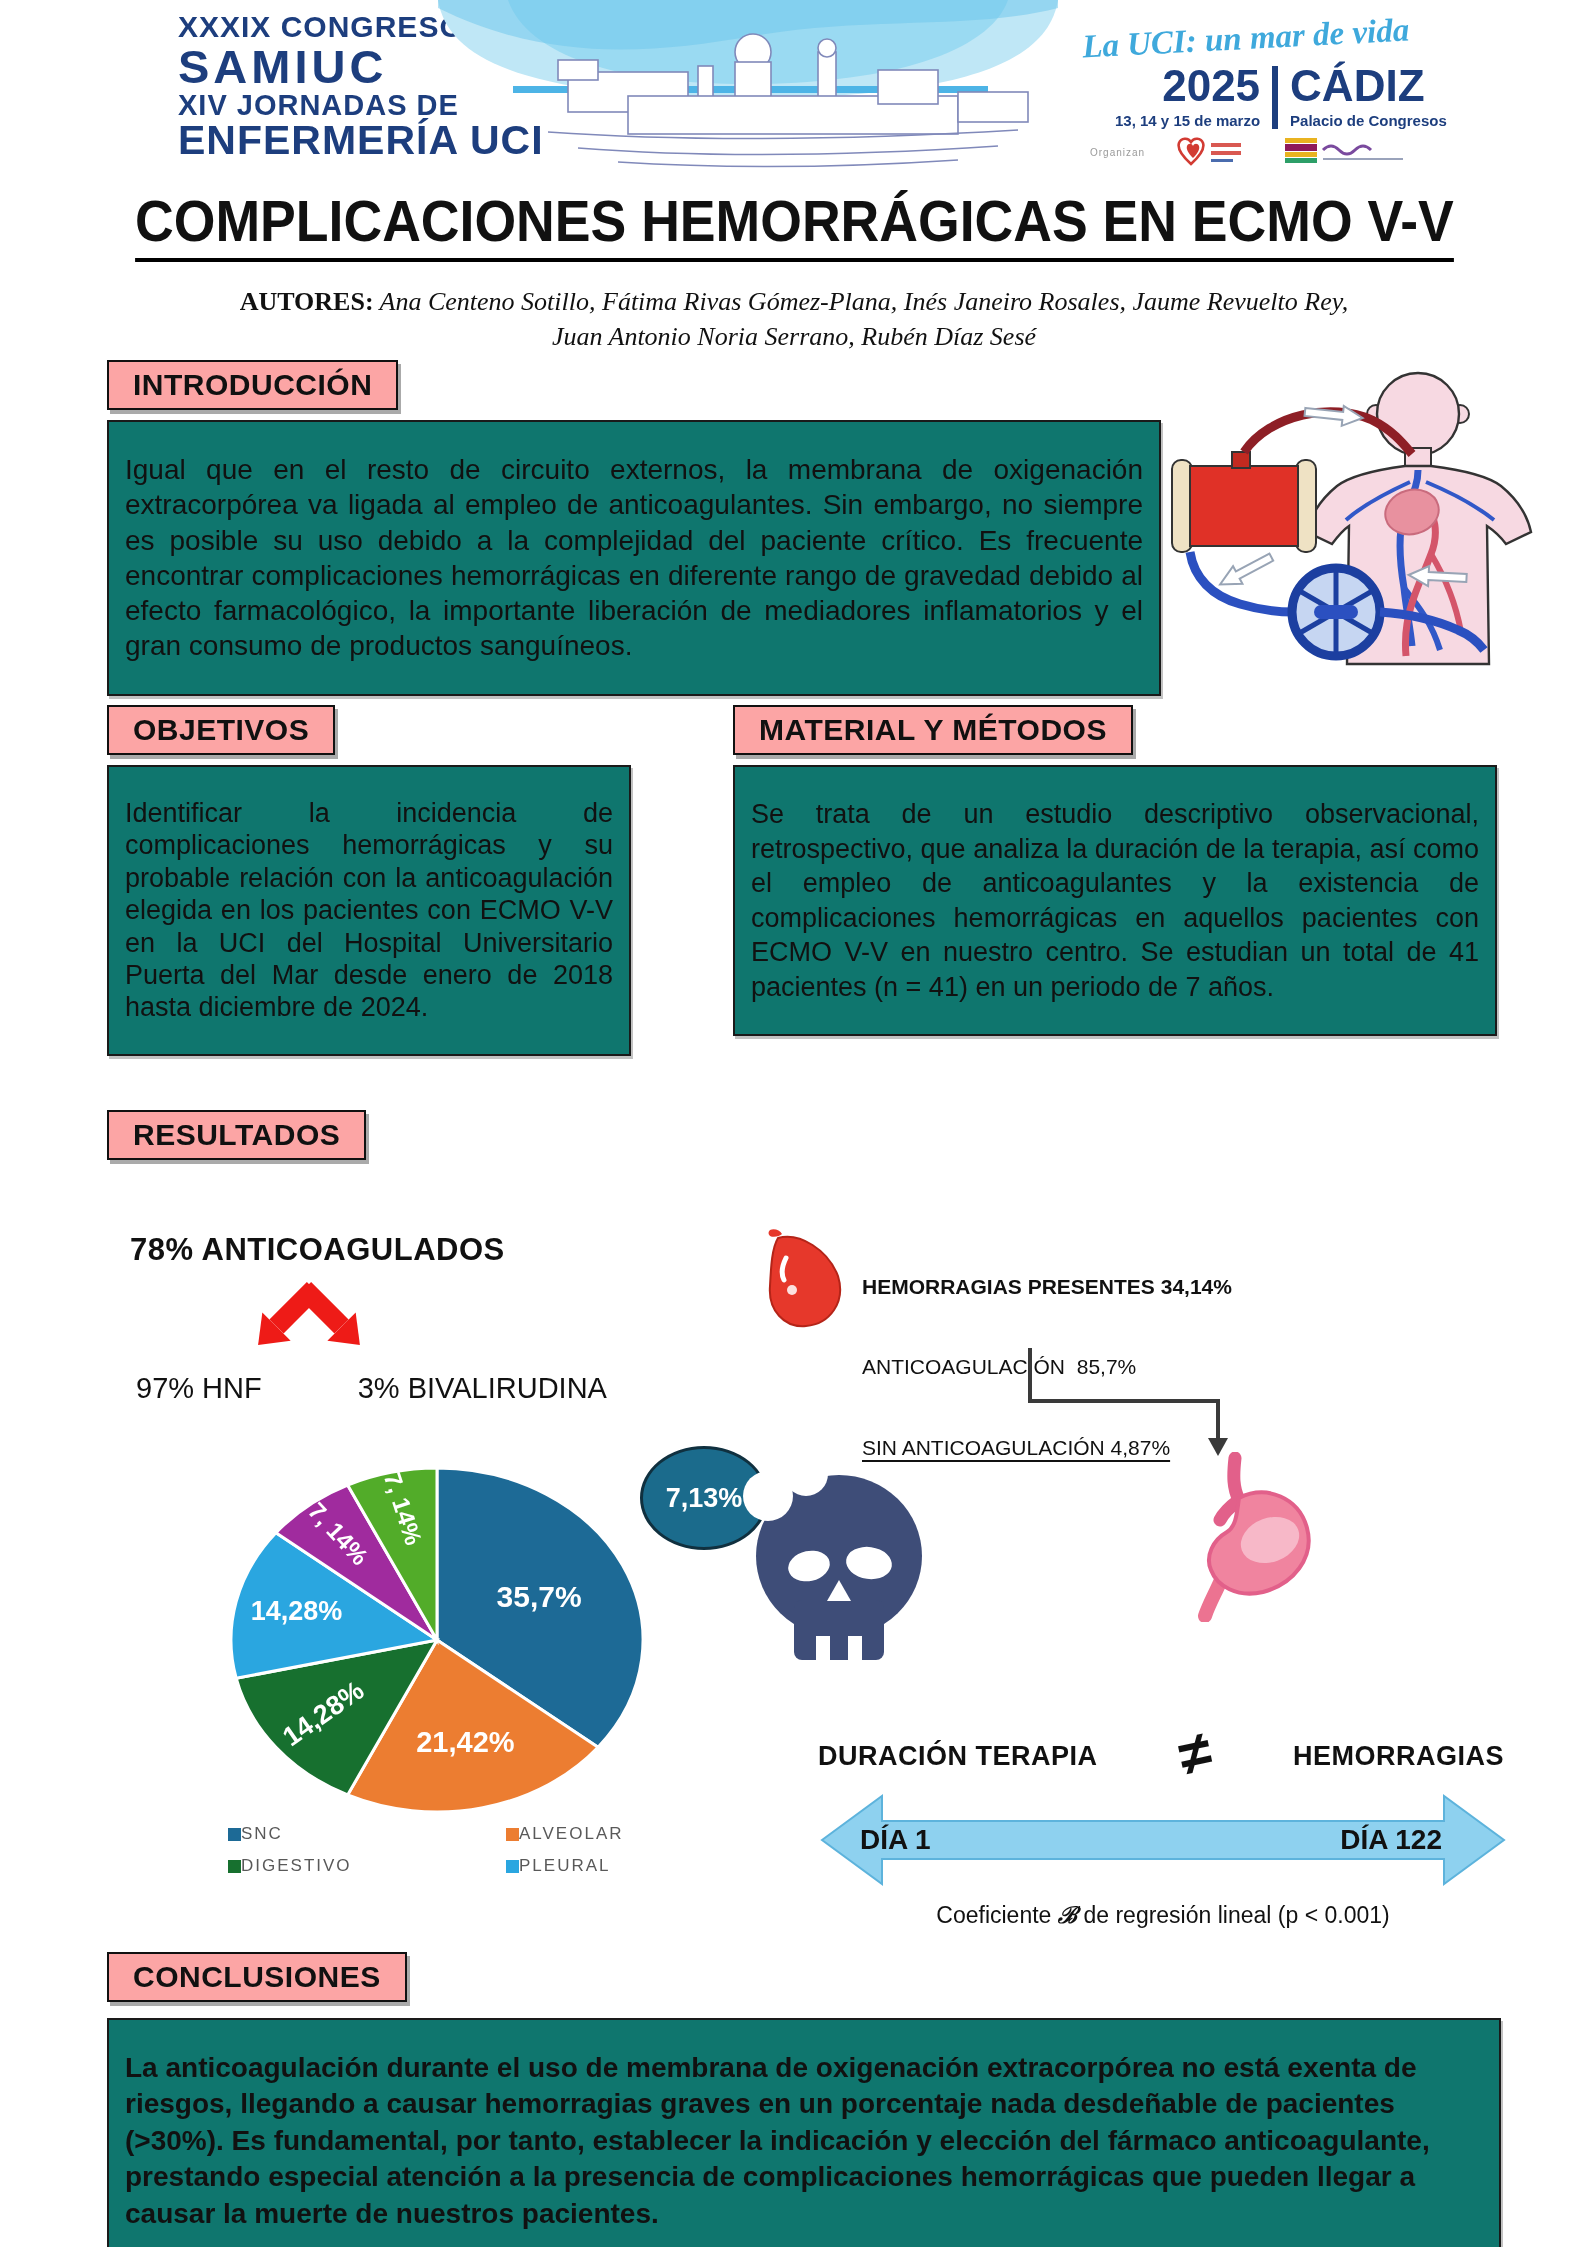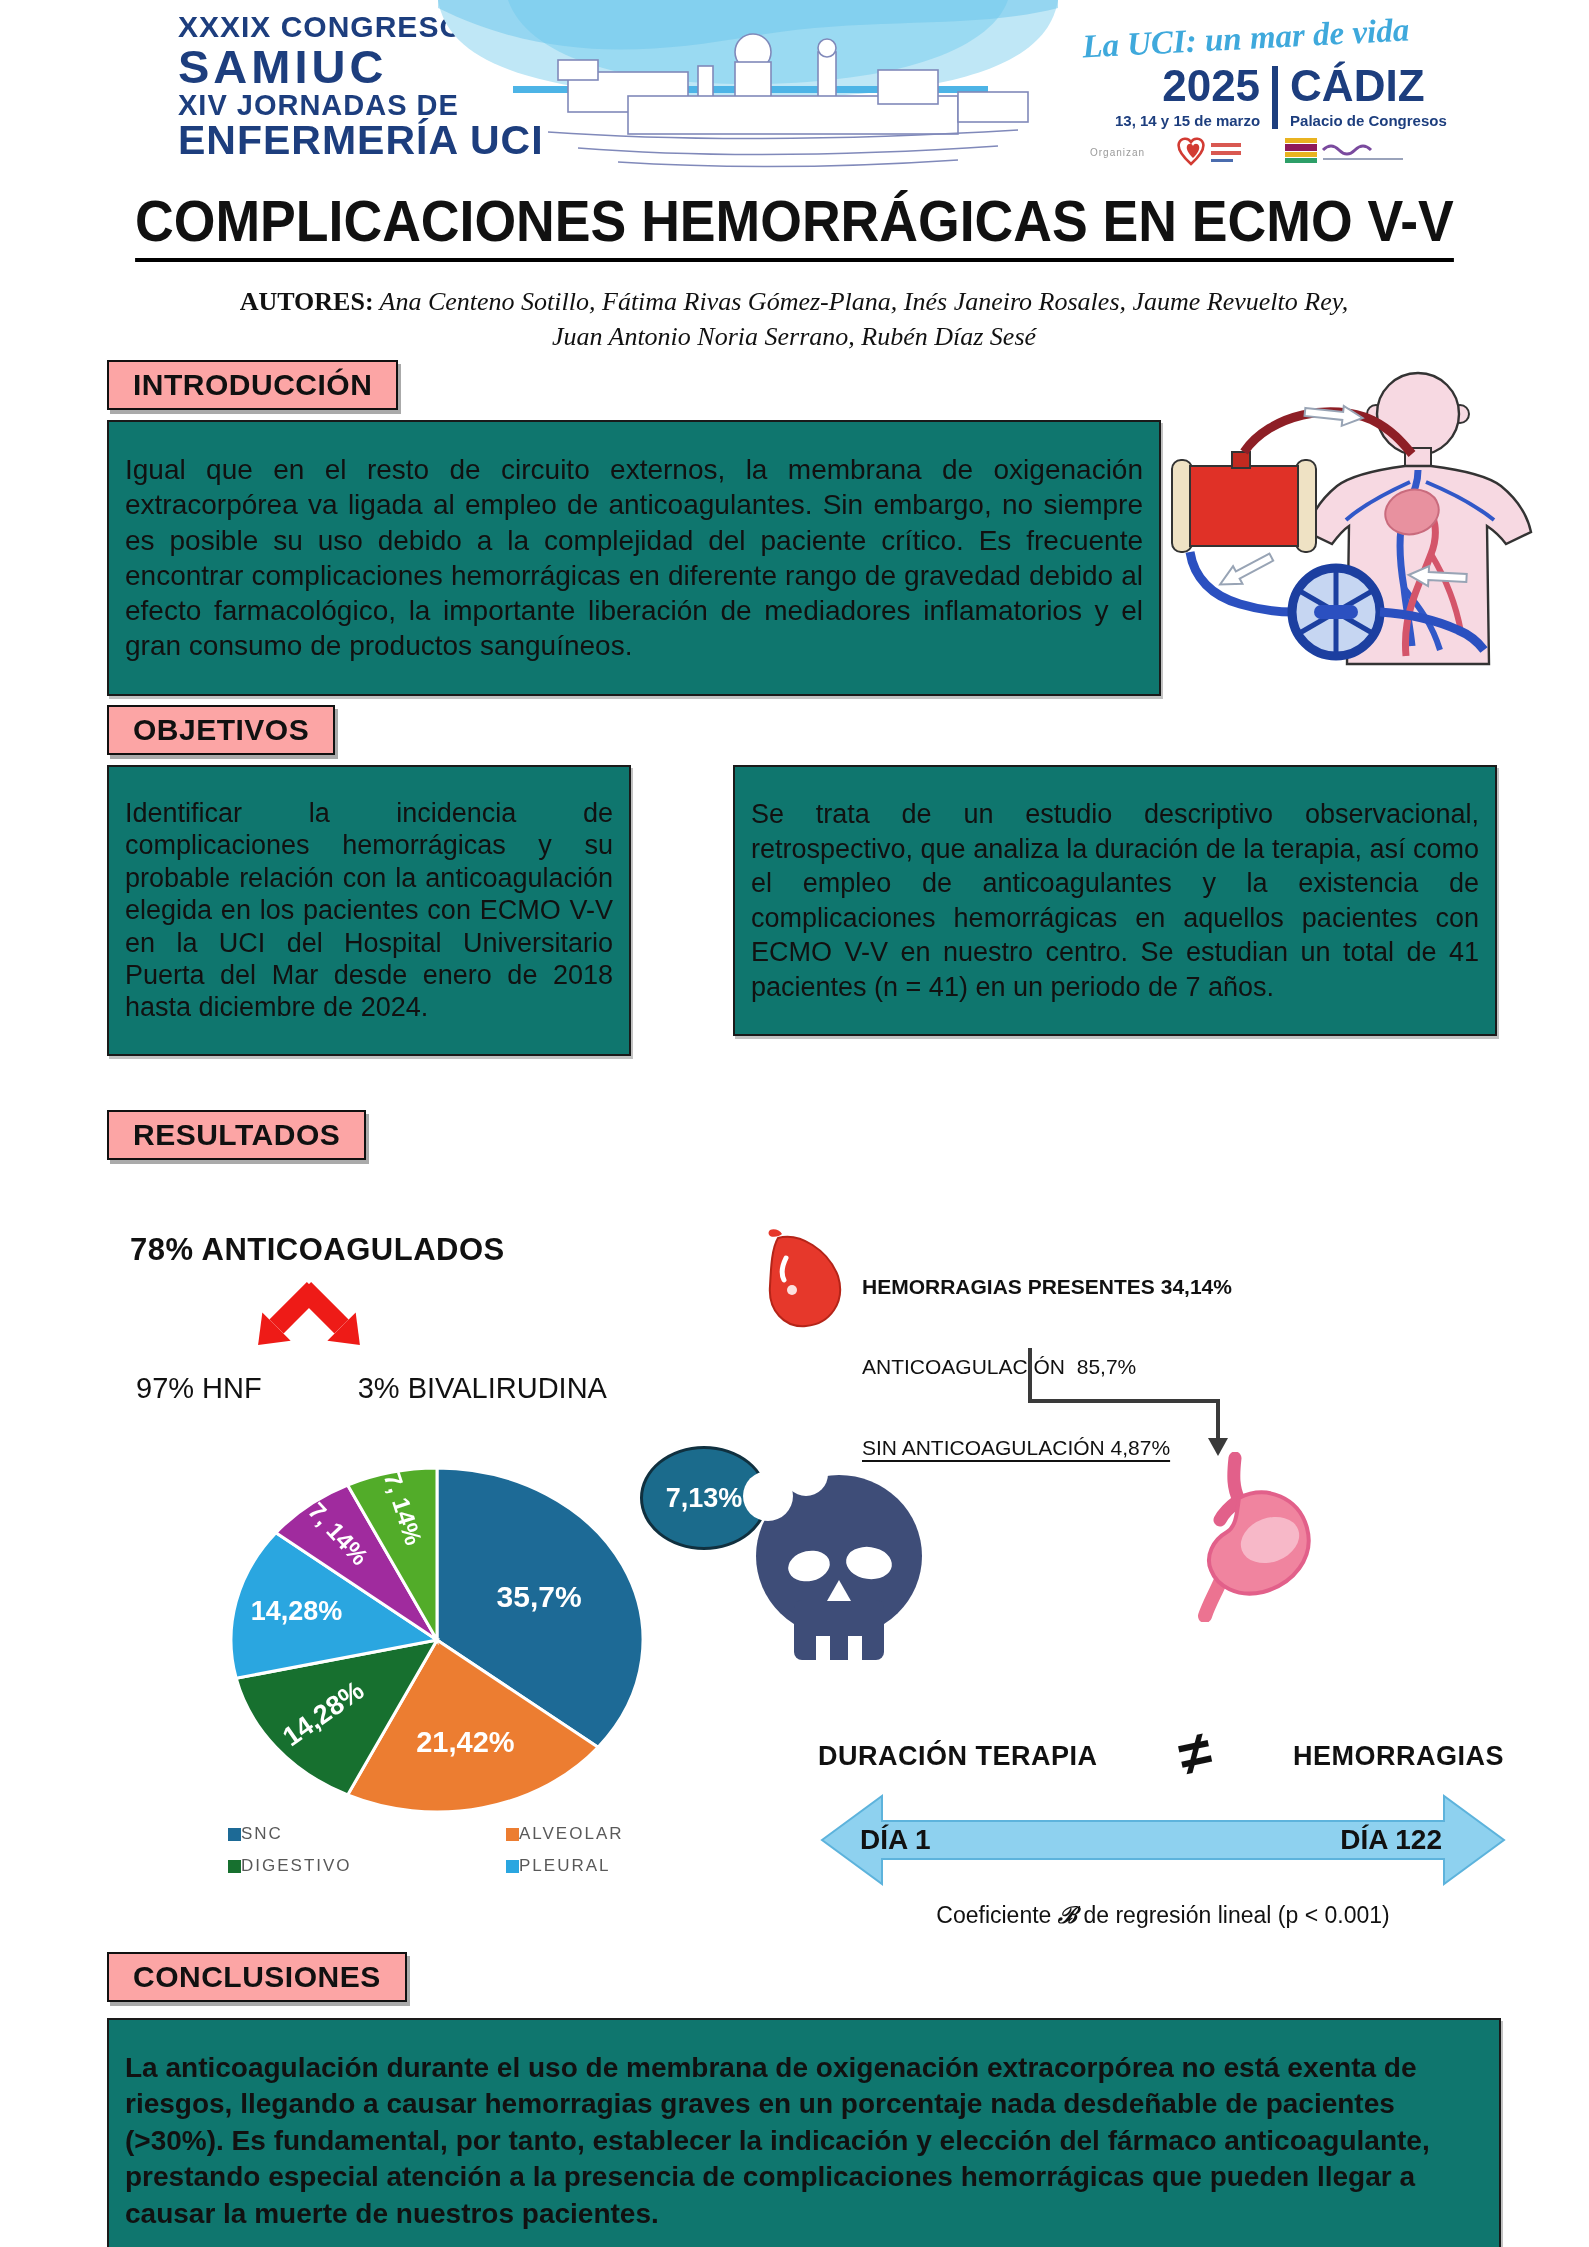--- a/index.html
+++ b/index.html
@@ -192,20 +192,21 @@
         </g>
       <g transform="translate(306,226) rotate(183)">
           <polygon points="0,6 38,6 38,0 58,10 38,20 38,14 0,14"></polygon>
         </g>
     </g>
   </svg>
 
   <div class="hd-box" style="left:107px;top:705px;">OBJETIVOS</div>
   <div class="tx-box tx-obj">Identificar la incidencia de complicaciones hemorrágicas y su probable relación con la anticoagulación elegida en los pacientes con ECMO V-V en la UCI del Hospital Universitario Puerta del Mar desde enero de 2018 hasta diciembre de 2024.</div>
 
+  <div class="hd-box" style="left:733px;top:705px;">MATERIAL Y MÉTODOS</div>
   <div class="tx-box tx-mat">Se trata de un estudio descriptivo observacional, retrospectivo, que analiza la duración de la terapia, así como el empleo de anticoagulantes y la existencia de complicaciones hemorrágicas en aquellos pacientes con ECMO V-V en nuestro centro. Se estudian un total de 41 pacientes (n = 41) en un periodo de 7 años.</div>
 
   <div class="hd-box" style="left:107px;top:1110px;">RESULTADOS</div>
 
   <div class="anticoag">78% ANTICOAGULADOS</div>
 
   <svg class="abs" style="left:240px;top:1280px;" width="138" height="80" viewBox="0 0 138 80">
     <g fill="#ee1b17">
       <g transform="translate(69,14) rotate(45)">
           <rect x="-7" y="-10" width="53" height="20"></rect>

